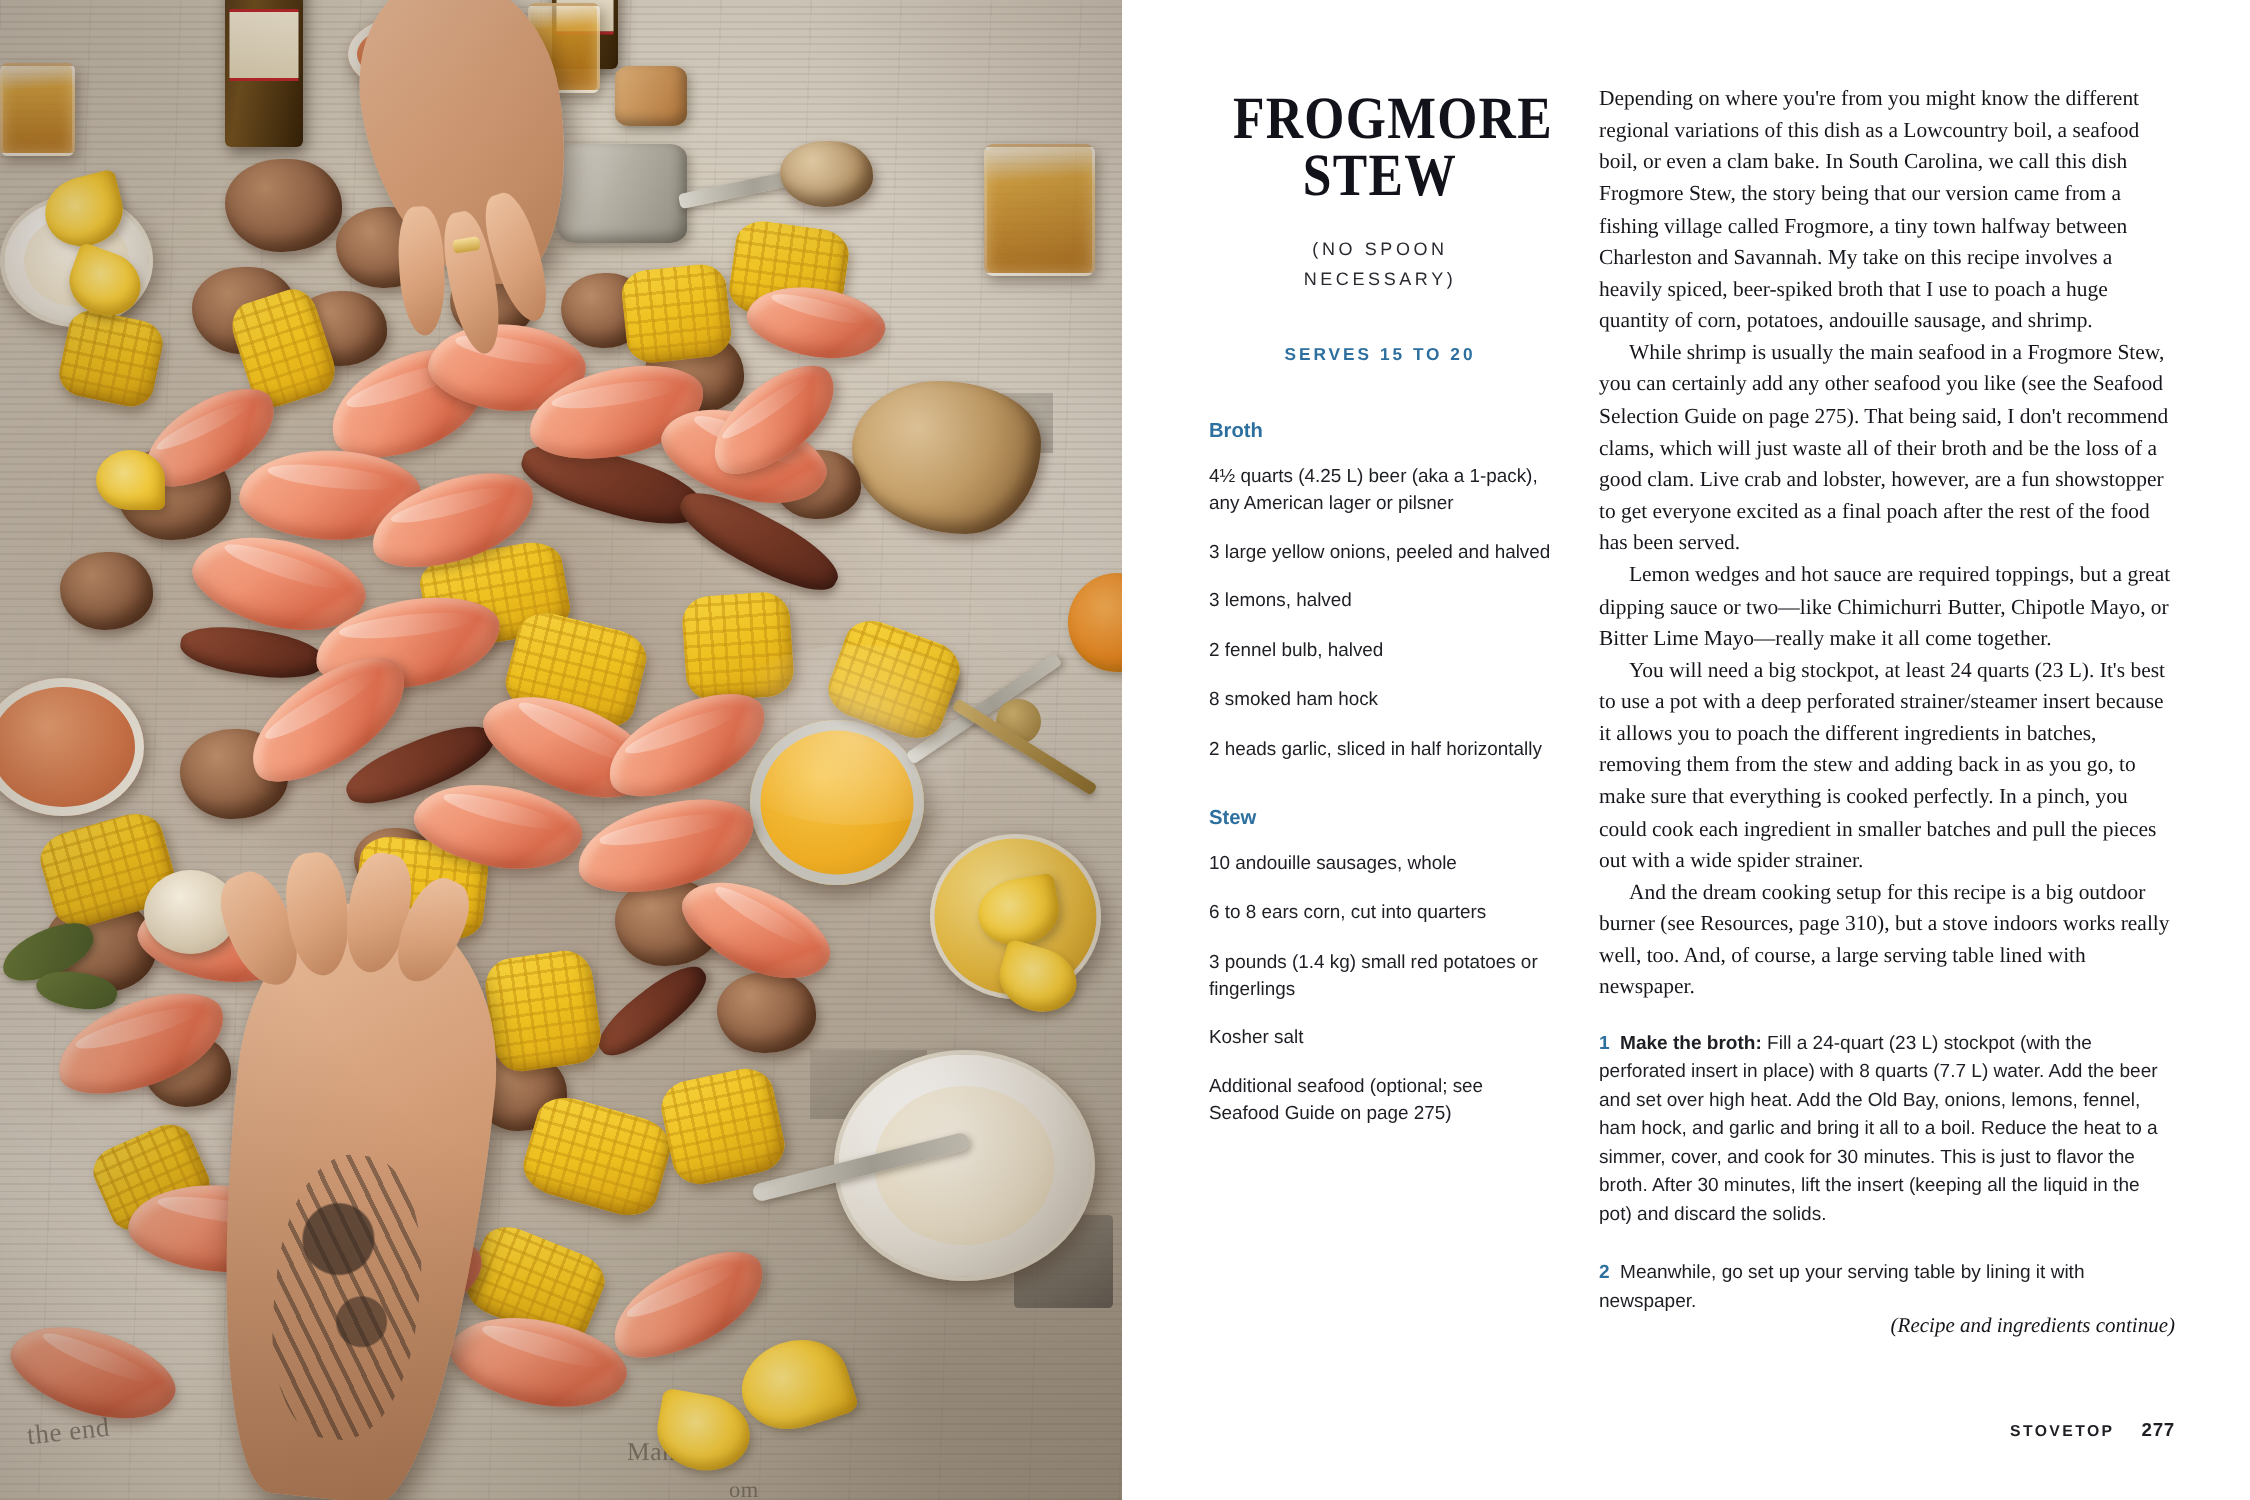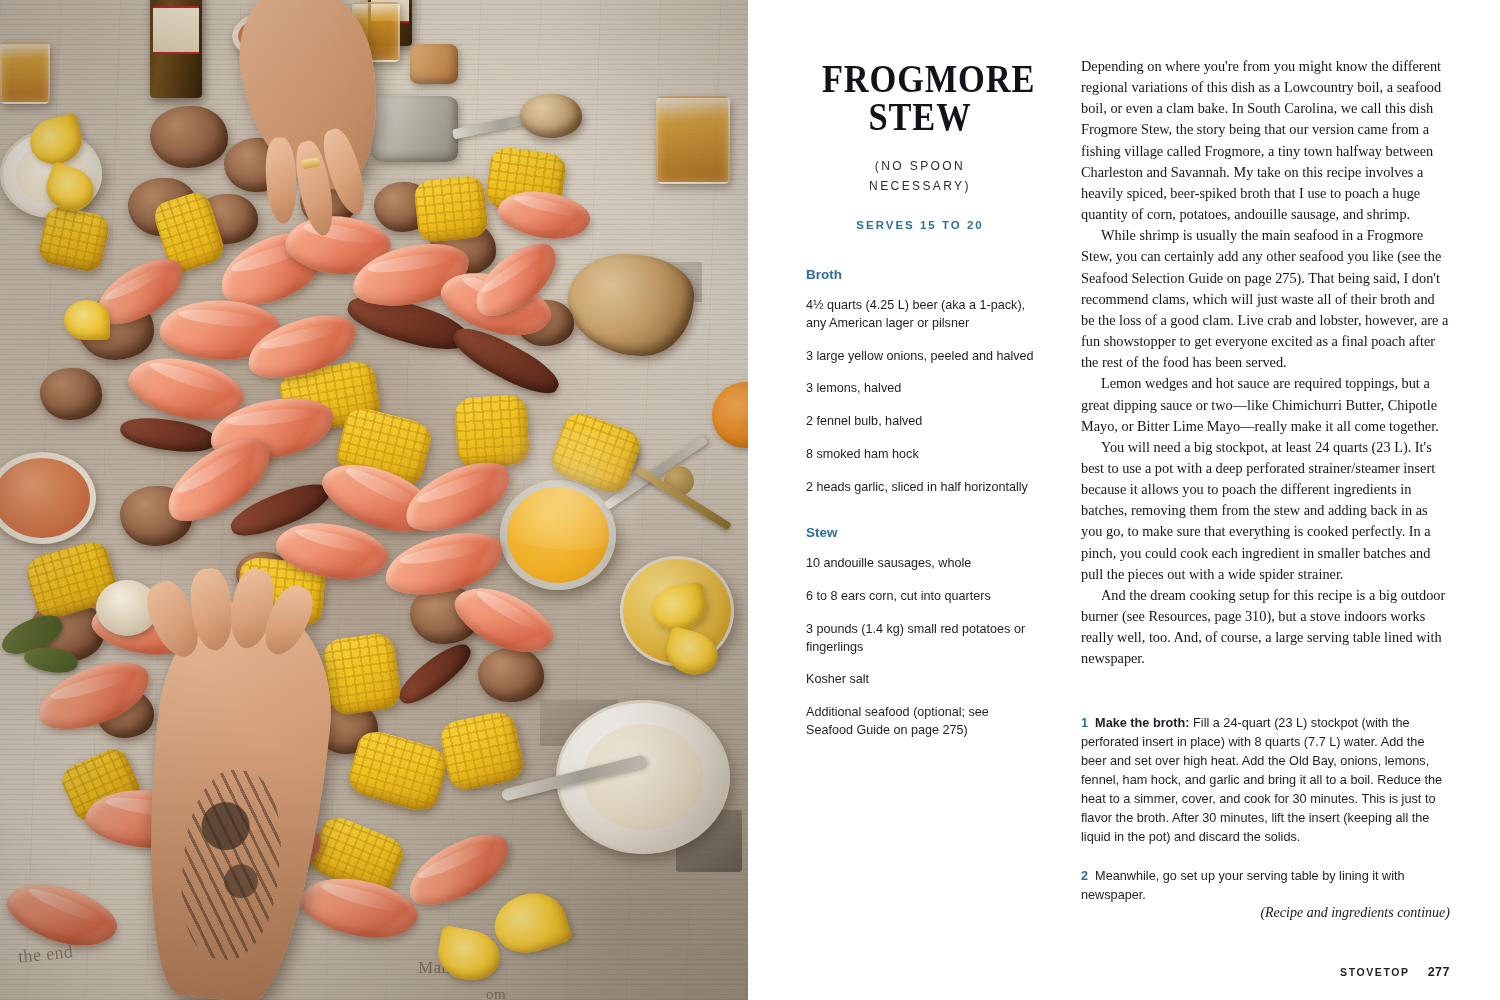--- a/index.html
+++ b/index.html
@@ -241,21 +241,21 @@
   .text-page {
     position: relative;
     width: 752px;
     height: 1000px;
     background: #ffffff;
     box-sizing: border-box;
     padding: 56px 50px 40px 58px;
   }
   .cols {
     display: flex;
-    gap: 47px;
+    gap: 32px;
     height: 100%;
   }
   .col-left {
     width: 228px;
     flex: 0 0 228px;
   }
   .col-right {
     flex: 1 1 auto;
   }
 
@@ -275,21 +275,21 @@
   .subtitle {
     margin-top: 22px;
     text-align: center;
     font-size: 12px;
     letter-spacing: 2.4px;
     color: #2a2b31;
     line-height: 1.65;
     text-transform: uppercase;
   }
   .serves {
-    margin-top: 22px;
+    margin-top: 34px;
     text-align: center;
     font-size: 11.5px;
     font-weight: 700;
     letter-spacing: 2px;
     color: #2d6f9e;
     text-transform: uppercase;
   }
   .ing-head {
     margin-top: 36px;
     font-size: 13.5px;
@@ -306,21 +306,21 @@
 
   .body-p {
     font-family: "Liberation Serif", serif;
     font-size: 14.3px;
     line-height: 1.48;
     color: #15161b;
     margin: 0;
     text-indent: 0;
   }
   .body-p + .body-p { text-indent: 20px; }
-  .steps { margin-top: 44px; }
+  .steps { margin-top: 16px; }
   .step {
     margin-top: 20px;
     font-size: 12.7px;
     line-height: 1.5;
     color: #1d1f24;
   }
   .step:first-child { margin-top: 0; }
   .step .num {
     color: #2d6f9e;
     font-weight: 700;
@@ -330,21 +330,21 @@
   .continue {
     font-family: "Liberation Serif", serif;
     font-style: italic;
     font-size: 14px;
     color: #15161b;
     text-align: right;
   }
   .folio {
     position: absolute;
     right: 50px;
-    bottom: 21px;
+    bottom: 40px;
     display: flex;
     align-items: baseline;
     gap: 18px;
     font-size: 10.5px;
     letter-spacing: 1.6px;
     font-weight: 700;
     color: #1d1f24;
     text-transform: uppercase;
   }
   .folio .pagenum { font-size: 12.5px; letter-spacing: .5px; }

